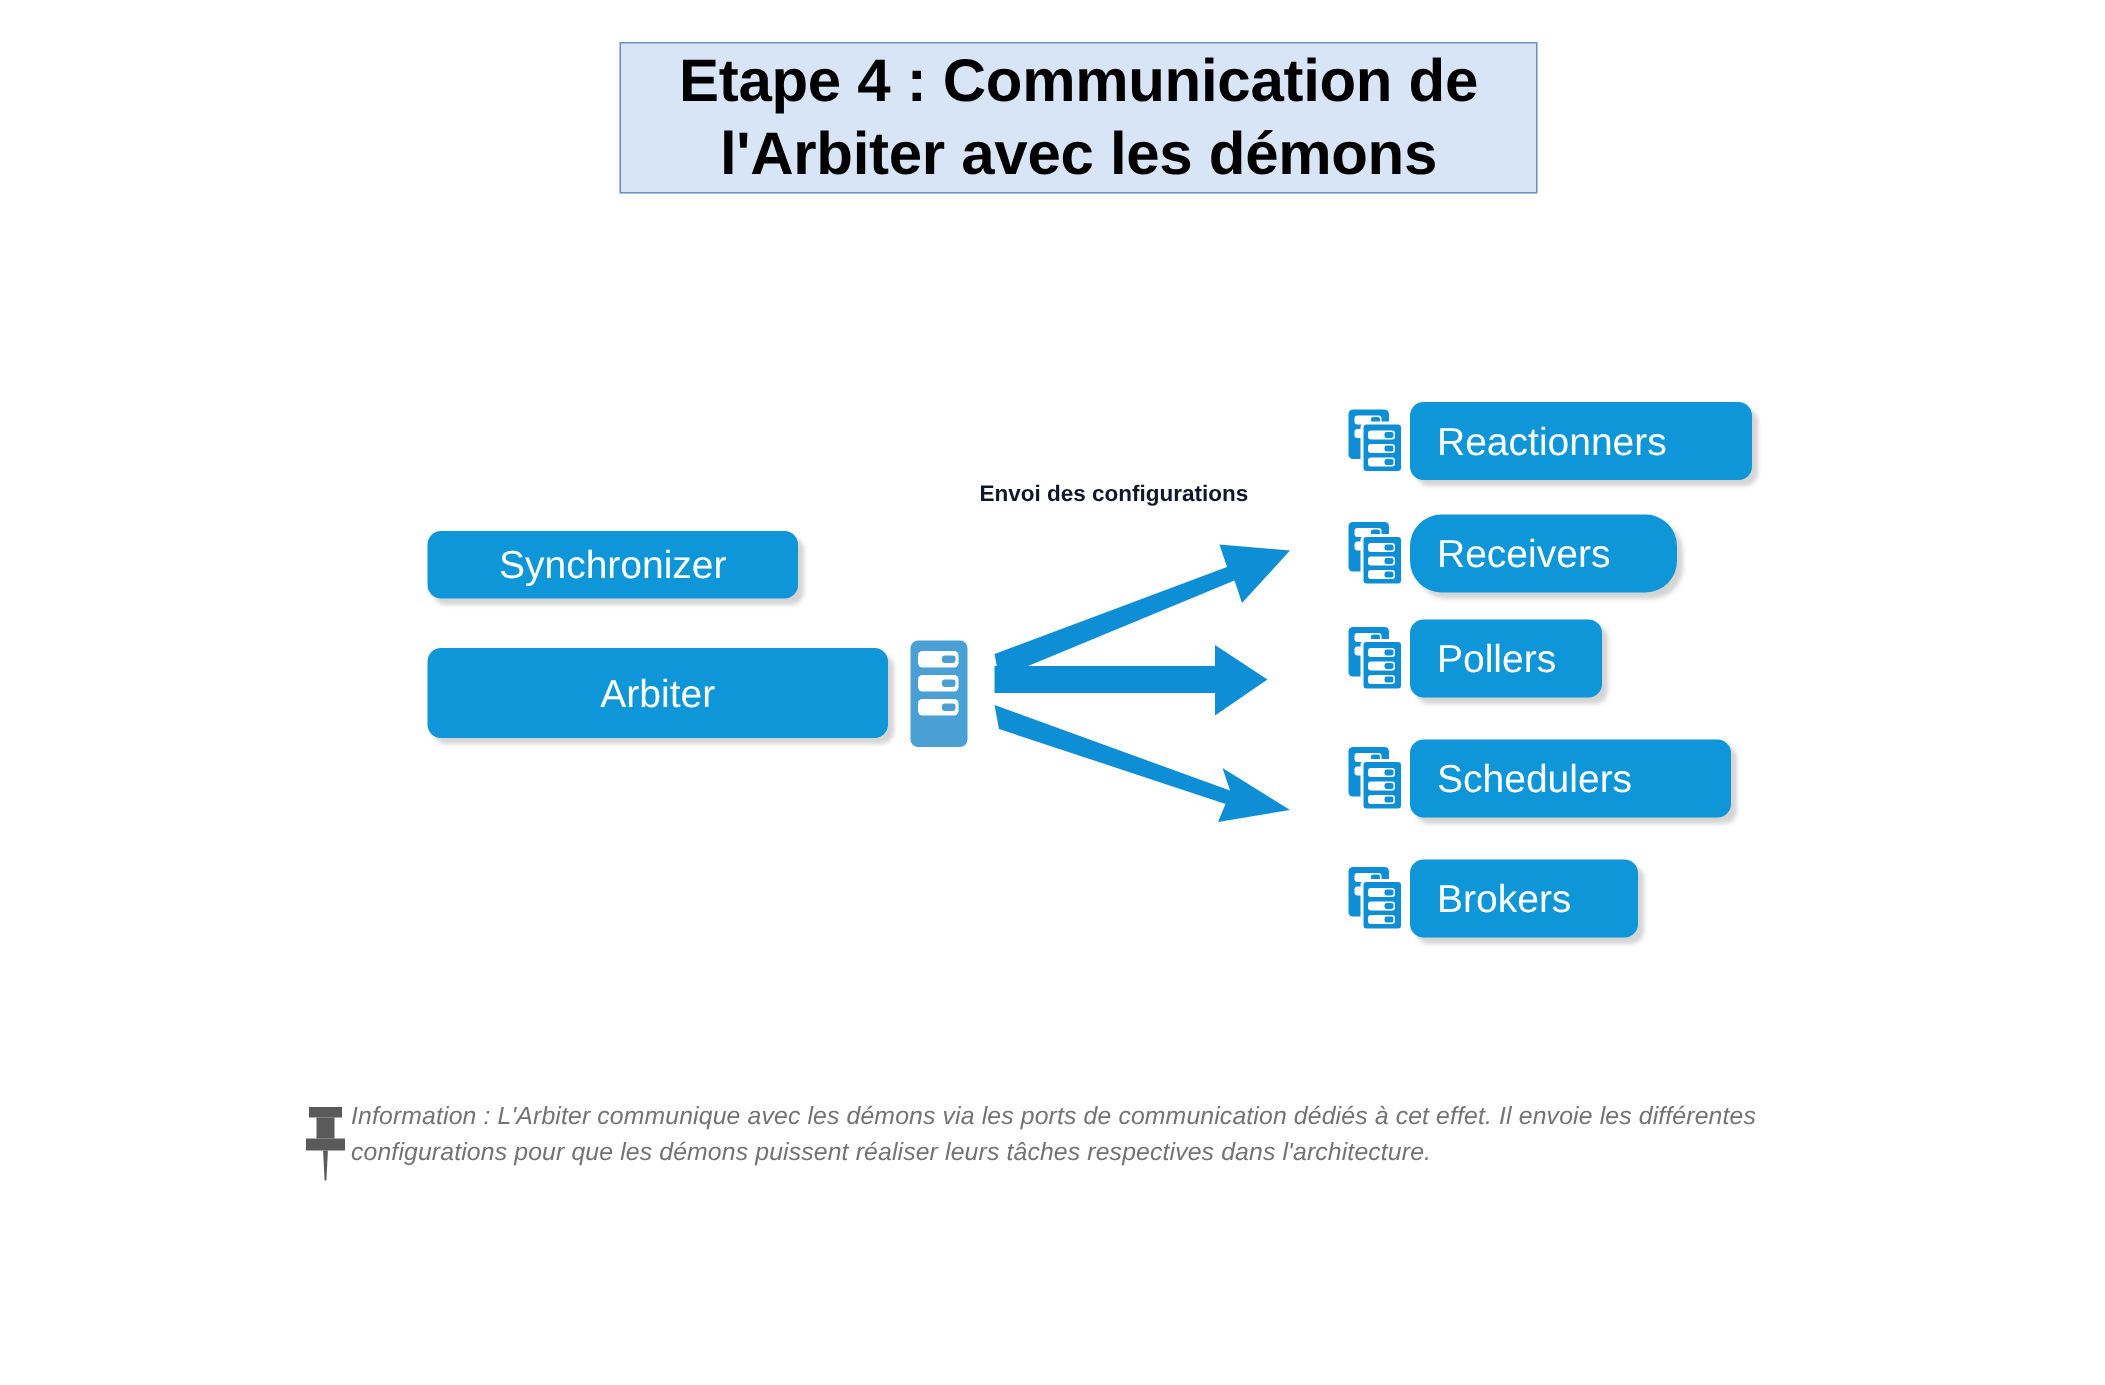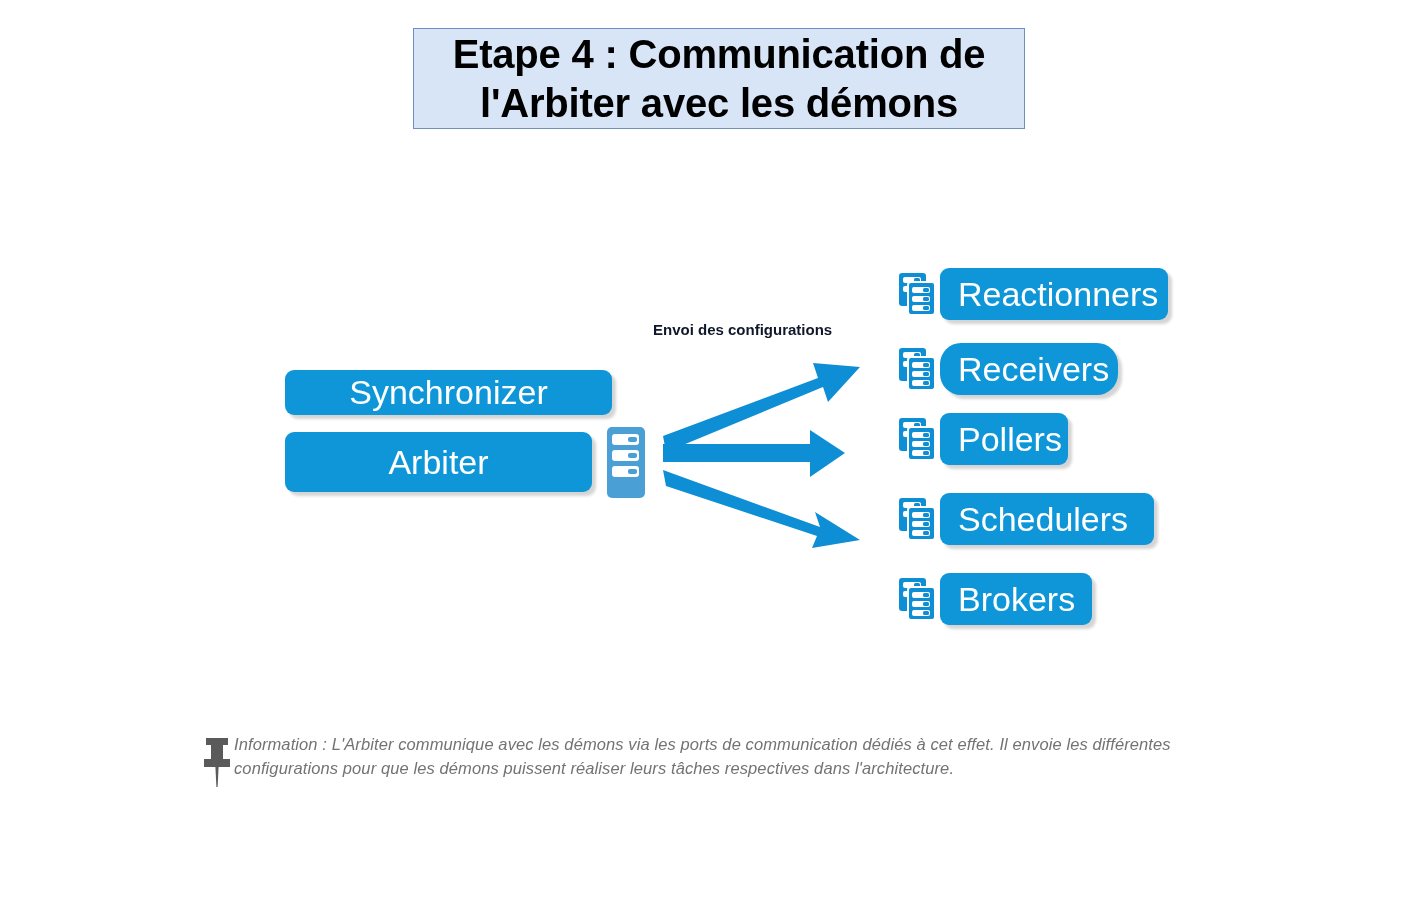--- a/index.html
+++ b/index.html
@@ -44,37 +44,37 @@
     position: absolute;
     background: #0e96d8;
     border-radius: 9px;
     box-shadow: 4px 4px 3px rgba(0,0,0,0.17);
     display: flex;
     align-items: center;
     box-sizing: border-box;
   }
   .node-label {
     color: #ffffff;
-    font-size: 34px;
+    font-size: 26px;
     font-weight: normal;
     white-space: nowrap;
   }
   .node.center .node-label {
     width: 100%;
     text-align: center;
   }
   .node.daemon .node-label {
     padding-left: 18px;
   }
 
   
   #node-synchronizer {
     left: 285px;
-    top: 370px;
-    width: 327px;
+    top: 354px;
+    width: 247px;
     height: 45px;
   }
   #node-arbiter {
     left: 285px;
     top: 432px;
     width: 307px;
     height: 60px;
   }
 
   

